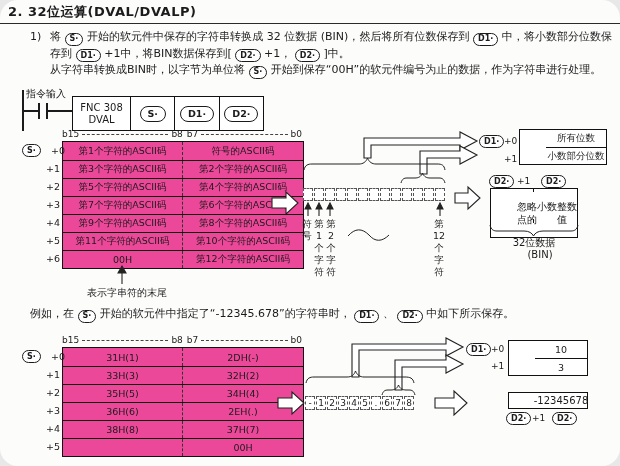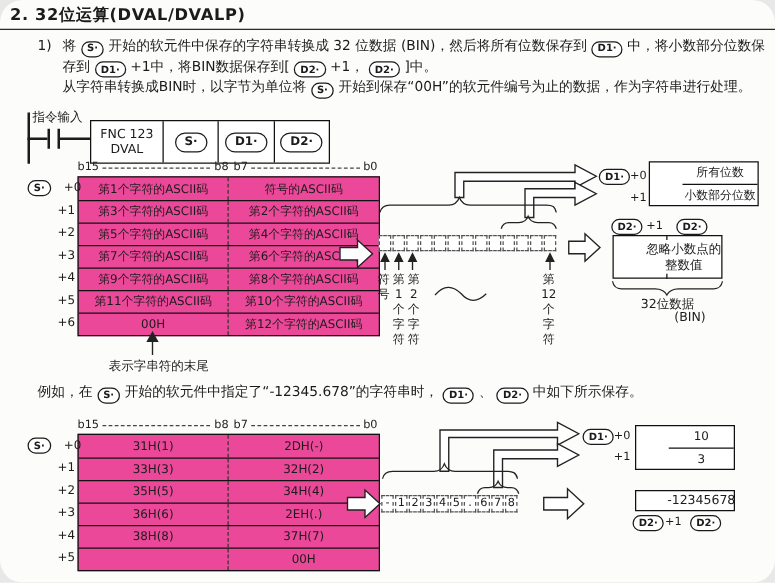--- a/index.html
+++ b/index.html
@@ -76,21 +76,21 @@
   </div>
 
   <div class="abs" style="left:26px;top:87px;font-size:10px;">指令输入</div>
   <div class="abs ladder-line" style="left:22px;top:90px;width:1.6px;height:41px;"></div>
   <div class="abs ladder-line" style="left:22px;top:110px;width:16px;height:1.6px;"></div>
   <div class="abs ladder-line" style="left:38px;top:103px;width:2px;height:16px;"></div>
   <div class="abs ladder-line" style="left:46px;top:103px;width:2px;height:16px;"></div>
   <div class="abs ladder-line" style="left:48px;top:110px;width:24px;height:1.6px;"></div>
   <div class="abs fncbox" style="left:72px;top:96px;width:190px;height:33px;">
     <div class="fnccell" style="width:58px;">
-      <span>FNC 123</span>
+      <span>FNC 308</span>
       <span>DVAL</span>
     </div>
     <div class="fnccell" style="width:44px;">
       <span class="opv big">S·</span>
     </div>
     <div class="fnccell" style="width:44px;">
       <span class="opv big">D1·</span>
     </div>
     <div class="fnccell" style="width:44px;">
       <span class="opv big">D2·</span>
@@ -195,28 +195,28 @@
   <div class="abs small" style="left:504px;top:136px;">+0</div>
   <div class="abs small" style="left:504px;top:154px;">+1</div>
   <div class="abs dbox" style="left:519px;top:129px;width:88px;">
     <div class="drow">所有位数</div>
     <div class="drow">小数部分位数</div>
   </div>
 
   <span class="abs opv" style="left:489px;top:175px;">D2·</span>
   <div class="abs small" style="left:517px;top:176px;">+1</div>
   <span class="abs opv" style="left:541px;top:175px;">D2·</span>
-  <div class="abs dbox center" style="left:490px;top:188px;width:88px;height:35px;flex-direction:column;font-size:10px;line-height:13px;">
+  <div class="abs dbox center" style="left:490px;top:188px;width:88px;height:50px;flex-direction:row;font-size:10px;line-height:13px;">
     <span>忽略小数点的</span>
     <span>整数值</span>
   </div>
   <div class="abs tick" style="left:533px;top:188px;height:4px;"></div>
   <div class="abs tick" style="left:533px;top:219px;height:4px;"></div>
   <div class="abs" style="left:490px;top:236px;width:88px;text-align:center;font-size:10px;">32位数据</div>
-  <div class="abs" style="left:508px;top:249px;width:88px;text-align:center;font-size:10px;">(BIN)</div>
+  <div class="abs" style="left:496px;top:249px;width:88px;text-align:center;font-size:10px;">(BIN)</div>
 
   <div class="abs para" style="left:30px;top:306px;width:585px;">
     <span>例如，在</span>
     <span class="opv">S·</span>
     <span>开始的软元件中指定了“-12345.678”的字符串时，</span>
     <span class="opv">D1·</span>
     <span>、</span>
     <span class="opv">D2·</span>
     <span>中如下所示保存。</span>
   </div>

